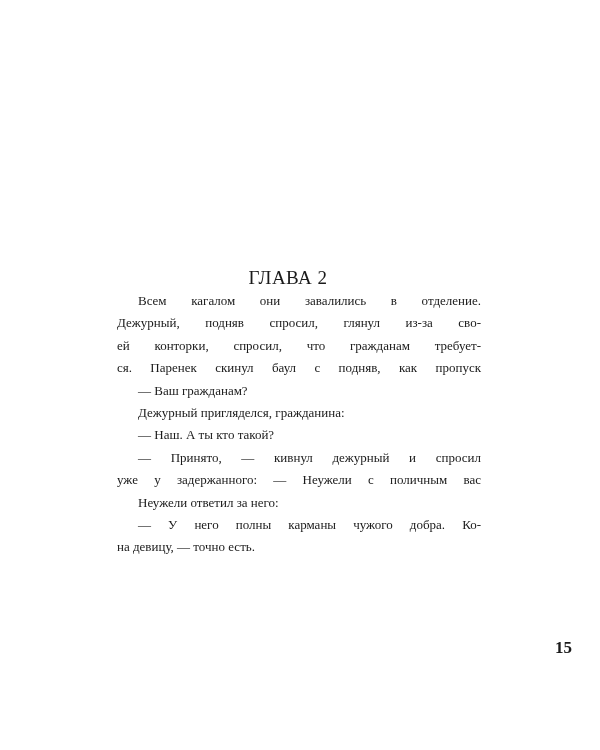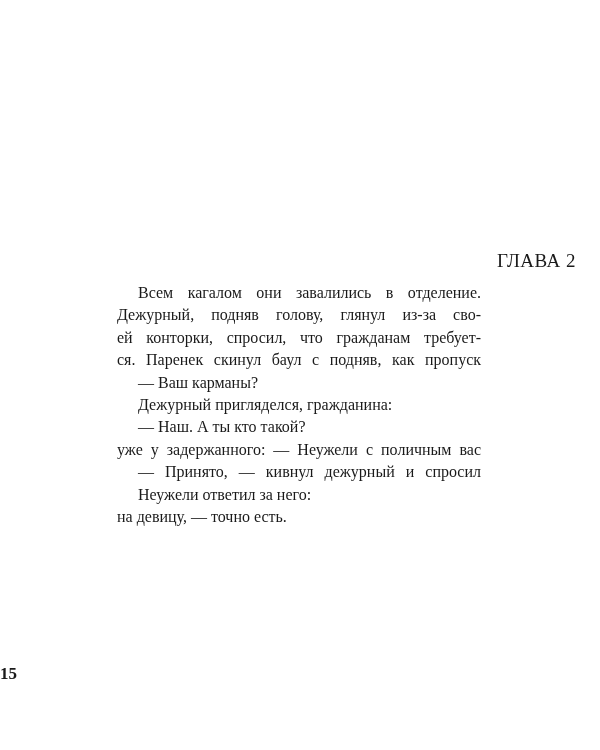--- a/index.html
+++ b/index.html
@@ -10,73 +10,74 @@
     body {
       width: 600px;
       height: 750px;
       position: relative;
       overflow: hidden;
       font-family: "Liberation Serif", "DejaVu Serif", serif;
       color: #1a1a1a;
     }
     .chapter-title {
       position: absolute;
-      top: 249px;
+      top: 266px;
       left: 0;
       width: 576px;
-      text-align: right;
+      text-align: center;
       font-size: 19px;
       letter-spacing: 0.5px;
       line-height: 24px;
     }
     .body-text {
       position: absolute;
-      top: 282px;
+      top: 290px;
       left: 117px;
       width: 364px;
-      font-size: 16px;
+      font-size: 13px;
       line-height: 22.4px;
     }
     .line {
       display: block;
       white-space: nowrap;
       height: 22.4px;
     }
     .line.justify {
       text-align: justify;
       text-align-last: justify;
     }
     .line.indent {
       padding-left: 21px;
     }
     .page-number {
       position: absolute;
-      top: 663px;
+      top: 637px;
       left: 0;
       width: 572px;
-      text-align: left;
+      text-align: right;
       font-size: 17px;
       font-weight: bold;
       line-height: 22px;
     }
   </style>
 </head>
 <body>
 
 <div class="page">
   <div class="chapter-title">ГЛАВА 2</div>
 
   <div class="body-text">
     <span class="line indent justify">Всем кагалом они завалились в отделение.</span>
-    <span class="line justify">Дежурный, подняв голову, глянул из-за сво-</span>
+    <span class="line justify">Дежурный, подняв спросил, глянул из-за сво-</span>
     <span class="line justify">ей конторки, спросил, что гражданам требует-</span>
     <span class="line justify">ся. Паренек скинул баул с подняв, как пропуск</span>
-    <span class="line indent">— Ваш карманы?</span>
+    <span class="line indent">— Ваш гражданам?</span>
     <span class="line indent">Дежурный пригляделся, гражданина:</span>
     <span class="line indent">— Наш. А ты кто такой?</span>
+    <span class="line indent justify">— Принято, — кивнул дежурный и спросил</span>
     <span class="line justify">уже у задержанного: — Неужели с поличным вас</span>
-    <span class="line indent justify">— Принято, — кивнул дежурный и спросил</span>
     <span class="line indent">Неужели ответил за него:</span>
+    <span class="line indent justify">— У него полны карманы чужого добра. Ко-</span>
     <span class="line">на девицу, — точно есть.</span>
   </div>
 
   <div class="page-number">15</div>
 </div>
 
 </body></html>

